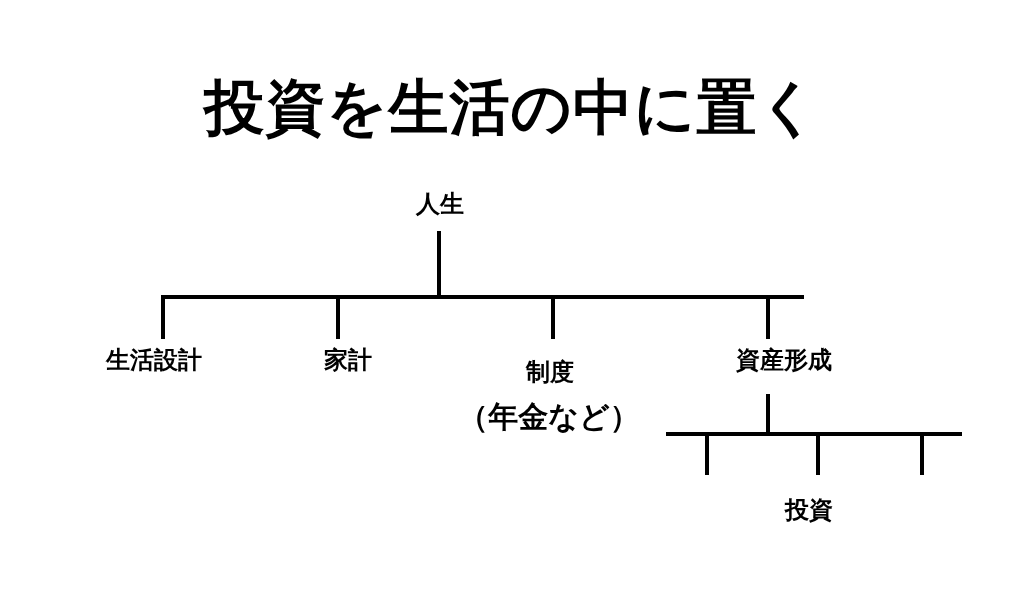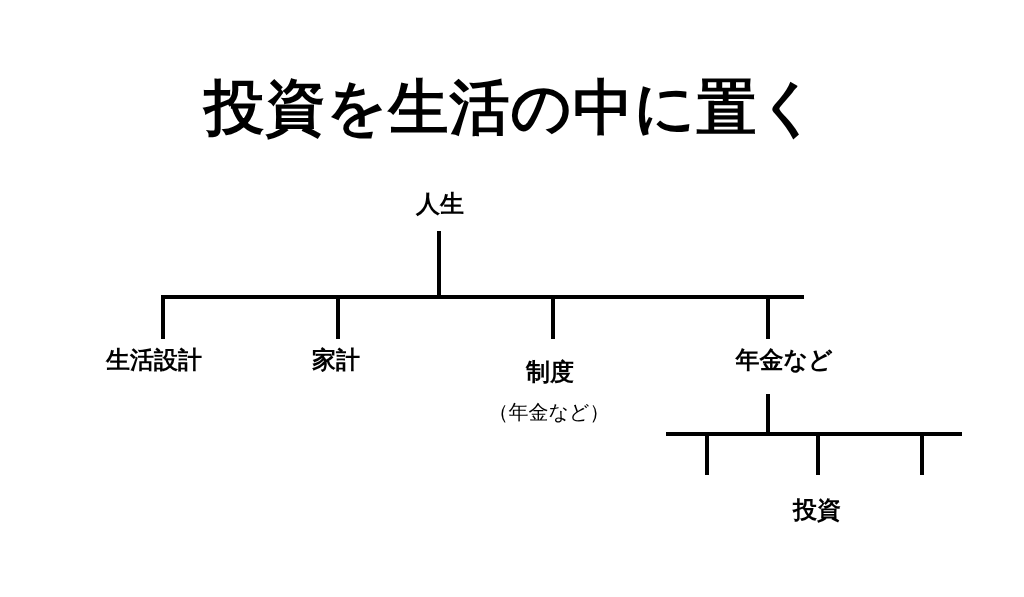--- a/index.html
+++ b/index.html
@@ -32,22 +32,22 @@
     transform: translateX(-50%);
     font-size: 24px;
     font-weight: bold;
     white-space: nowrap;
     text-align: center;
     line-height: 1.0;
   }
   .node-sub {
     position: absolute;
     transform: translateX(-50%);
-    font-size: 20px;
-    font-weight: normal;
+    font-size: 30px;
+    font-weight: bold;
     white-space: nowrap;
     text-align: center;
     line-height: 1.0;
   }
   .hline {
     position: absolute;
     height: 4px;
     background: #000000;
   }
   .vline {
@@ -68,28 +68,28 @@
   <div class="vline" style="left:437px; top:231px; height:66px;"></div>
 
   <div class="hline" style="left:161px; top:295px; width:643px;"></div>
 
   <div class="vline" style="left:161px; top:295px; height:44px;"></div>
   <div class="vline" style="left:336px; top:295px; height:44px;"></div>
   <div class="vline" style="left:551px; top:295px; height:44px;"></div>
   <div class="vline" style="left:766px; top:295px; height:44px;"></div>
 
   <div class="node" style="left:154px; top:348px;">生活設計</div>
-  <div class="node" style="left:336px; top:348px;">家計</div>
+  <div class="node" style="left:348px; top:348px;">家計</div>
   <div class="node" style="left:550px; top:360px;">制度</div>
   <div class="node-sub" style="left:549px; top:402px;">（年金など）</div>
-  <div class="node" style="left:784px; top:348px;">年金など</div>
+  <div class="node" style="left:784px; top:348px;">資産形成</div>
 
   <div class="vline" style="left:766px; top:394px; height:42px;"></div>
 
   <div class="hline" style="left:666px; top:432px; width:296px;"></div>
 
   <div class="vline" style="left:705px; top:432px; height:43px;"></div>
   <div class="vline" style="left:816px; top:432px; height:43px;"></div>
   <div class="vline" style="left:920px; top:432px; height:43px;"></div>
 
-  <div class="node" style="left:809px; top:498px;margin-left:8px;">投資</div>
+  <div class="node" style="left:809px; top:498px;">投資</div>
 
 </div>
 
 </body></html>

